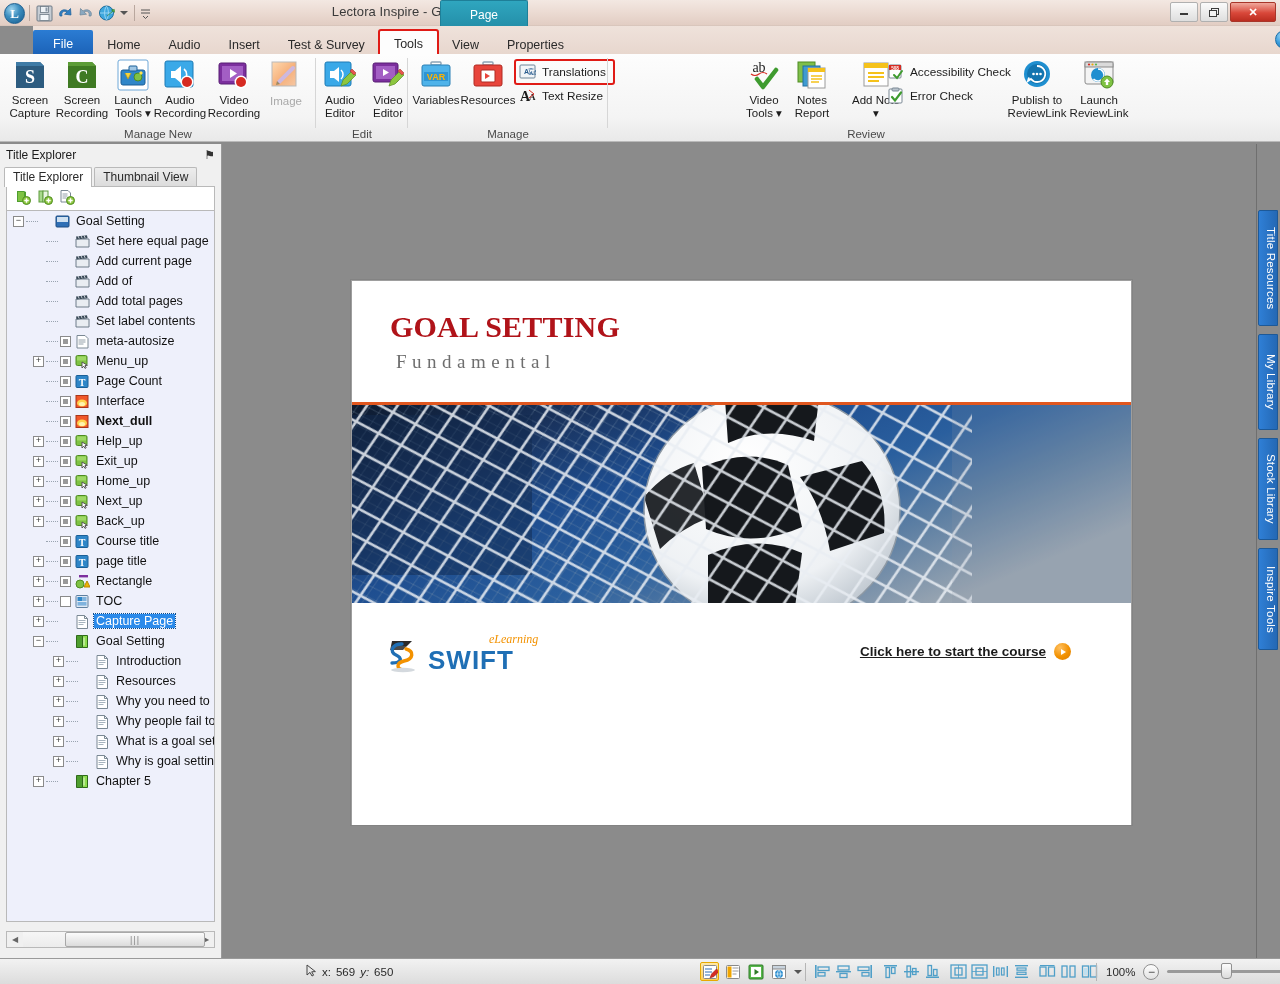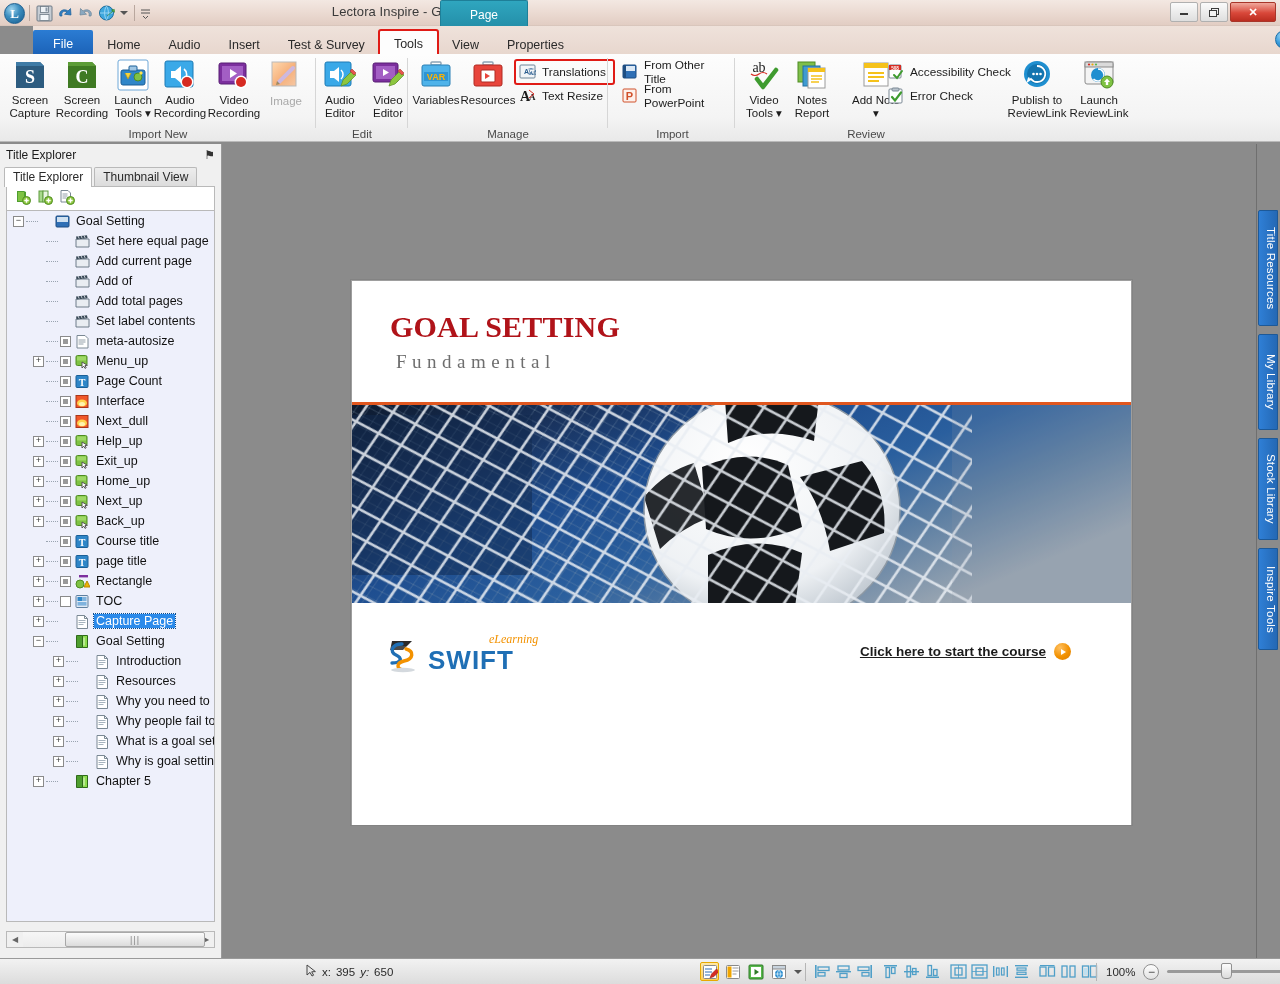--- a/index.html
+++ b/index.html
@@ -427,21 +427,21 @@
             </linearGradient>
               </defs>
             <path d="M9 23 l14-14" stroke="#cdb8de" stroke-width="4" stroke-linecap="round"></path>
             <path d="M6 26 l4-1 -3-3 z" fill="#9f8a62"></path>
           </svg>
         </span>
         <span class="lbl2"></span>
         <span class="lbl2">Image</span>
       </div>
 
-      <div class="glabel">Import New</div>
+      <div class="glabel">Manage New</div>
       <div class="gsep"></div>
     </div>
 
     <div class="rgroup" style="left:316px; width:92px">
       <div class="bigbtn" style="left:-4px">
         <span class="bicon">
           <svg width="32" height="32" viewBox="0 0 32 32">
             <rect x="1" y="3" width="26" height="24" rx="2" fill="#3aa9e8" stroke="#1d7bb5"></rect>
             <path d="M6 12 h4 l5-4 v15 l-5-4 h-4 z" fill="#ffffff"></path>
             <path d="M17 11 a6 6 0 0 1 0 9" fill="none" stroke="#ffffff" stroke-width="1.5"></path>
@@ -513,43 +513,20 @@
             <path d="M10 3 l5 4 -5 4" fill="none" stroke="#d62b22" stroke-width="1"></path>
           </svg>
         </span>
         <span>Text Resize</span>
       </div>
 
       <div class="glabel">Manage</div>
       <div class="gsep"></div>
     </div>
 
-    <div class="rgroup" style="left:610px; width:125px">
-      <div class="smallbtn" style="left:8px; top:7px; width:112px">
-        <span class="sicon">
-          <svg width="17" height="17" viewBox="0 0 17 17">
-            <rect x="2" y="2" width="13" height="13" rx="1" fill="#2f6fb5" stroke="#1d4d82"></rect>
-            <rect x="3" y="3" width="11" height="5" fill="#dbe8f5"></rect>
-            <rect x="2" y="2" width="3" height="13" fill="#1d4d82"></rect>
-          </svg>
-        </span>
-        <span>From Other Title</span>
-      </div>
-      <div class="smallbtn" style="left:8px; top:31px; width:118px">
-        <span class="sicon">
-          <svg width="17" height="17" viewBox="0 0 17 17">
-            <rect x="2" y="2" width="13" height="13" rx="1" fill="#fdf1ec" stroke="#d0502a"></rect>
-            <text x="8.5" y="13" font-family="Liberation Sans, sans-serif" font-size="11" font-weight="bold" fill="#d0502a" text-anchor="middle">P</text>
-          </svg>
-        </span>
-        <span>From PowerPoint</span>
-      </div>
-      <div class="glabel">Import</div>
-      <div class="gsep"></div>
-    </div>
 
     <div class="rgroup" style="left:736px; width:410px">
       <div class="bigbtn" style="left:0px">
         <span class="bicon">
           <svg width="32" height="32" viewBox="0 0 32 32">
             <text x="11" y="13" font-family="Liberation Serif, serif" font-size="14" fill="#1c1c1c" text-anchor="middle">ab</text>
             <path d="M3 15 q4 3 8 0 q4 -3 8 0" stroke="#d62b22" stroke-width="1.2" fill="none"></path>
             <path d="M9 20 l6 8 13 -17" fill="none" stroke="#3f9b2f" stroke-width="4.5" stroke-linecap="round" stroke-linejoin="round"></path>
           </svg>
         </span>
@@ -783,21 +760,21 @@
             <span class="twist blank"></span>
             <span style="width: 12px; height: 1px; flex: 0 0 auto; border-top: 1px dotted rgb(154, 164, 176); margin: 0px 2px;"></span>
             <span class="chk filled" style="margin-right: 4px;"></span>
             <span class="ticon"><svg width="15" height="15" viewBox="0 0 15 15">
                 <rect x="1" y="1.5" width="12" height="12" fill="#f0572a" stroke="#a8351b"></rect>
                 <ellipse cx="7" cy="9" rx="5" ry="3.6" fill="#ffd24d"></ellipse>
                 <ellipse cx="7" cy="10" rx="3" ry="2" fill="#fff3b0"></ellipse>
               </svg></span>
             <span class="tlabel">Interface</span>
           </div>
-          <div class="trow" style="padding-left: 26px;">
+          <div class="trow" style="padding-left: 26px; font-weight: bold;">
             <span class="twist blank"></span>
             <span style="width: 12px; height: 1px; flex: 0 0 auto; border-top: 1px dotted rgb(154, 164, 176); margin: 0px 2px;"></span>
             <span class="chk filled" style="margin-right: 4px;"></span>
             <span class="ticon"><svg width="15" height="15" viewBox="0 0 15 15">
                 <rect x="1" y="1.5" width="12" height="12" fill="#f0572a" stroke="#a8351b"></rect>
                 <ellipse cx="7" cy="9" rx="5" ry="3.6" fill="#ffd24d"></ellipse>
                 <ellipse cx="7" cy="10" rx="3" ry="2" fill="#fff3b0"></ellipse>
               </svg></span>
             <span class="tlabel">Next_dull</span>
           </div>
@@ -1105,21 +1082,21 @@
   </div>
 
   <div class="statusbar">
     <div class="coords">
       <span class="cursor-gl">
         <svg width="11" height="13" viewBox="0 0 11 13">
             <path d="M1 1 L1 11 L4 8.4 L6 12 L7.6 11.2 L5.7 7.8 L9.4 7.6 Z" fill="none" stroke="#444" stroke-width="1"></path>
           </svg>
       </span>
       <span>x:</span>
-      <span>395</span>
+      <span>569</span>
       <span style="font-style:italic;">y:</span>
       <span>650</span>
     </div>
 
     <div class="sbgroup" style="left:700px;">
       <div class="sbi selected">
         <svg width="16" height="16" viewBox="0 0 16 16">
           <rect x="1.5" y="1.5" width="13" height="13" rx="1" fill="#ffffff" stroke="#8a8a8a"></rect>
           <path d="M3 5 h7 M3 8 h7 M3 11 h5" stroke="#2f6fb5" stroke-width="1.2"></path>
           <path d="M8 14 l1.5-4 5-5 2.5 2.5 -5 5 z" fill="#d62b22" stroke="#9a2119" stroke-width=".6"></path>

